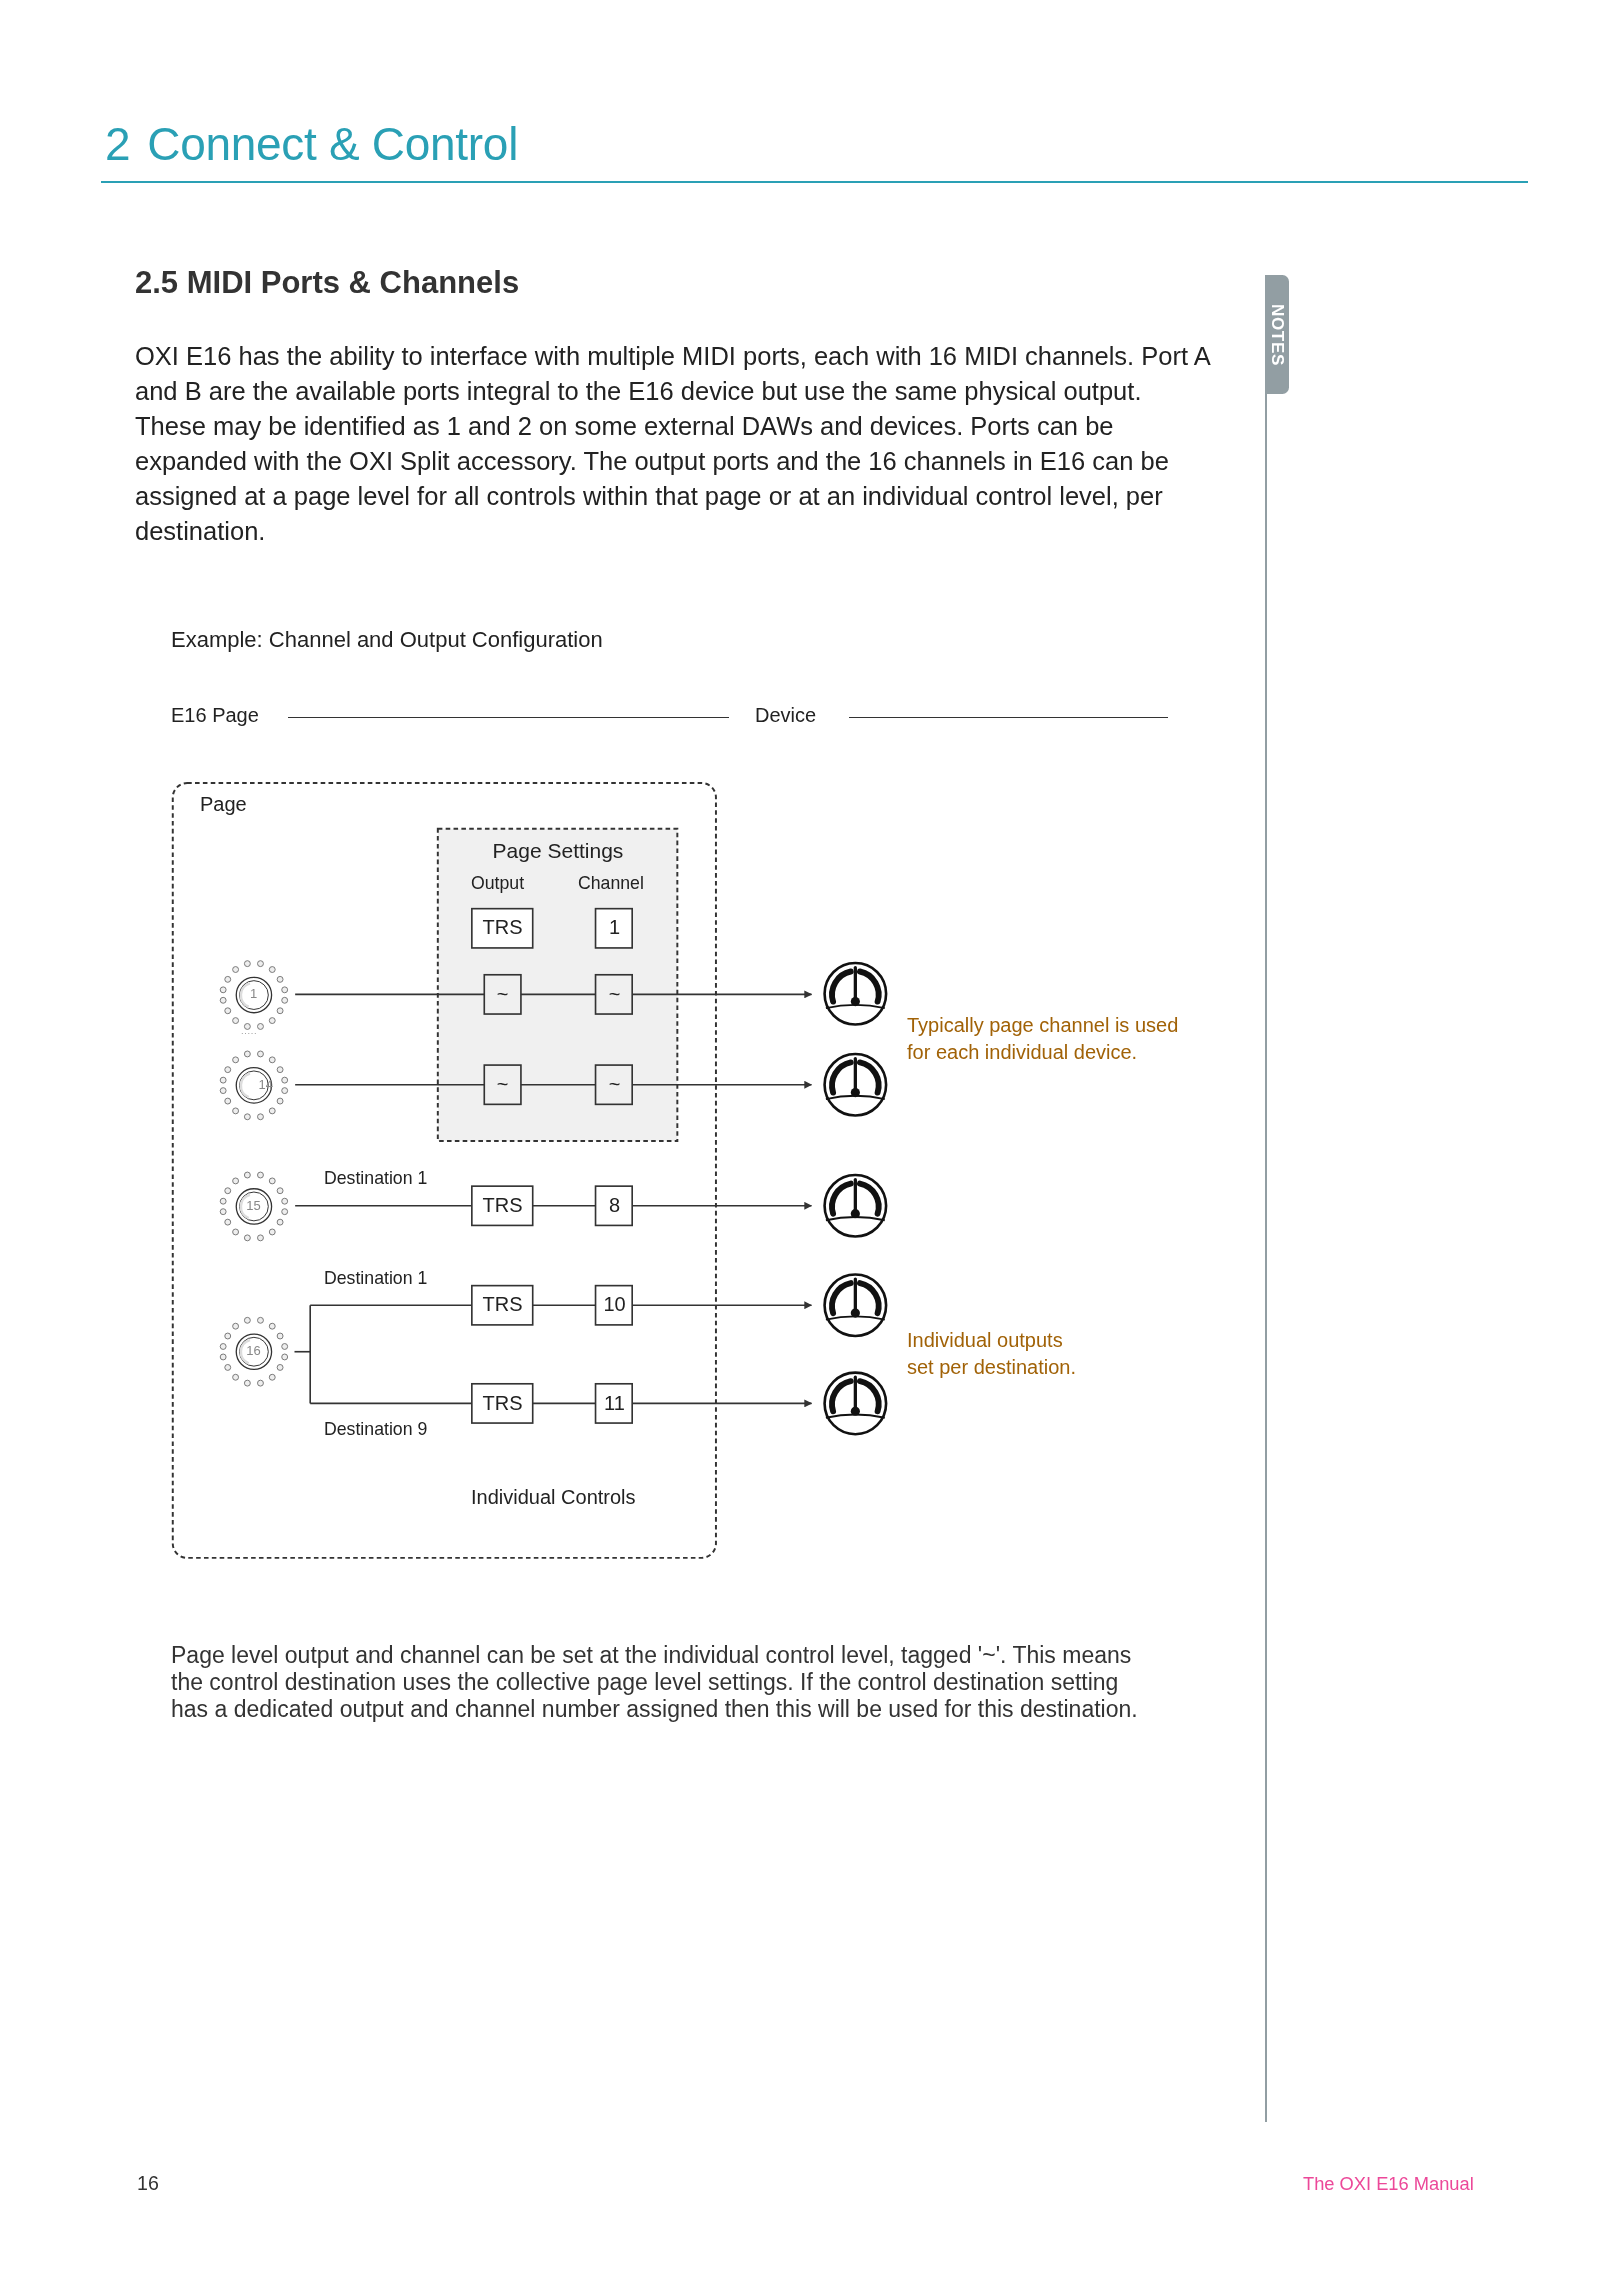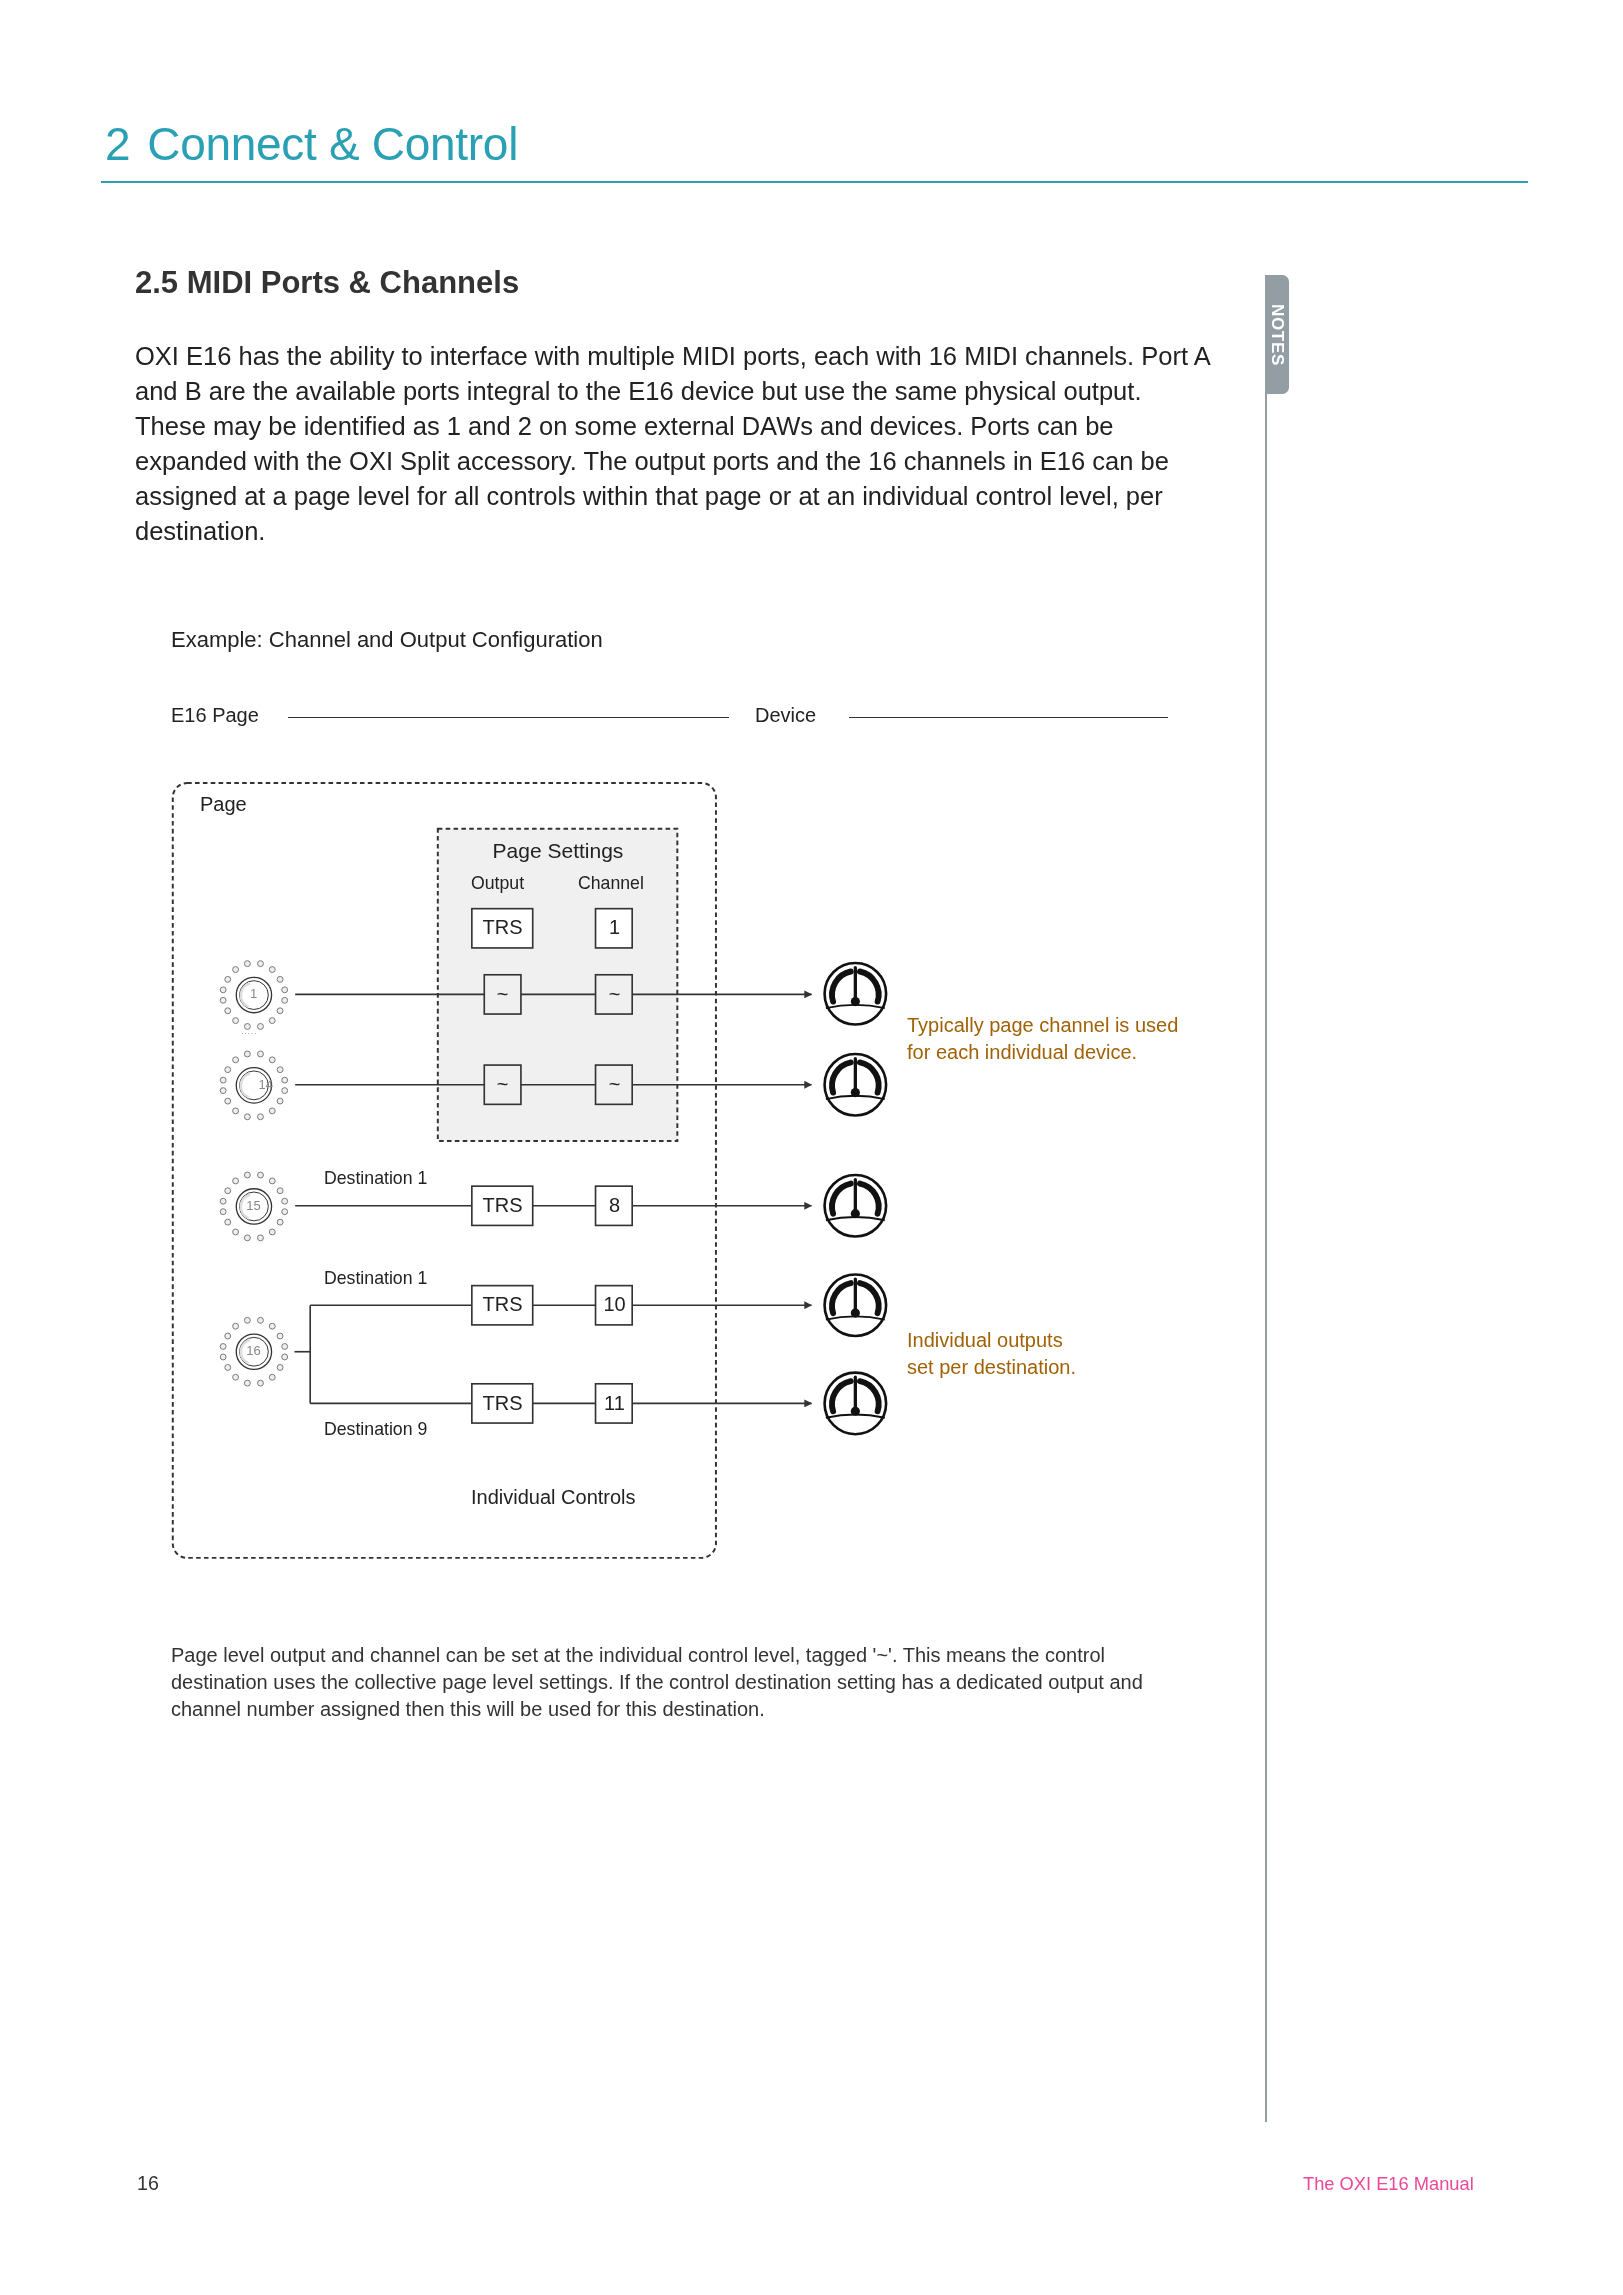--- a/index.html
+++ b/index.html
@@ -10,21 +10,21 @@
   .chapter-rule{left:101px;top:181px;width:1427px;height:2px;background:#2aa0b5;}
   .notes-tab{left:1265px;top:275px;width:24px;height:119px;background:#929ea3;border-radius:0 6.5px 6.5px 0;}
   .notes-tab span{position:absolute;left:50%;top:50%;transform:translate(-50%,-50%) rotate(90deg);color:#fff;font-weight:bold;font-size:17px;letter-spacing:0.7px;white-space:nowrap;}
   .notes-line{left:1265px;top:393px;width:2px;height:1729px;background:#929ea3;}
   .section-title{left:135px;top:265px;font-size:31px;font-weight:bold;color:#333;}
   .body-text{left:135px;top:339px;width:1080px;font-size:25.5px;line-height:35px;color:#222;}
   .example-title{left:171px;top:627px;font-size:22px;color:#222;}
   .lbl{font-size:20px;color:#222;white-space:nowrap;}
   .hrule{height:1.3px;background:#333;}
   .note{font-size:20px;line-height:27px;color:#a16207;}
-  .caption{left:171px;top:1642px;width:982px;font-size:20px;line-height:27px;color:#333;}
+  .caption{left:171px;top:1642px;width:982px;font-size:23px;line-height:27px;color:#333;}
   .footer-left{left:137px;top:2172px;font-size:19.6px;color:#333;}
   .footer-right{left:1303px;top:2173px;font-size:18.3px;color:#ec4899;}
 </style>
 </head>
 <body>
 
 <div class="abs chapter">
   <span class="num">2</span><span>Connect &amp; Control</span>
 </div>
 <div class="abs chapter-rule"></div>

